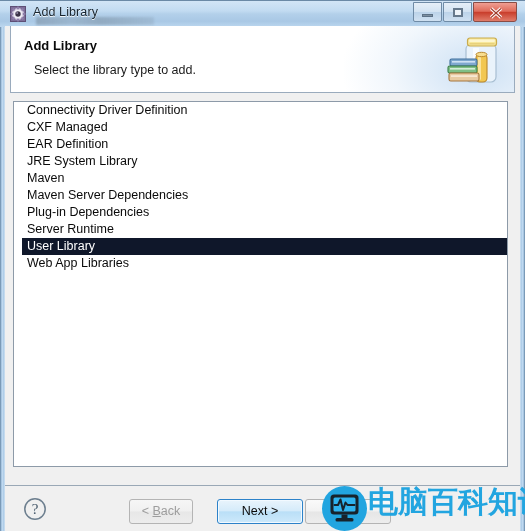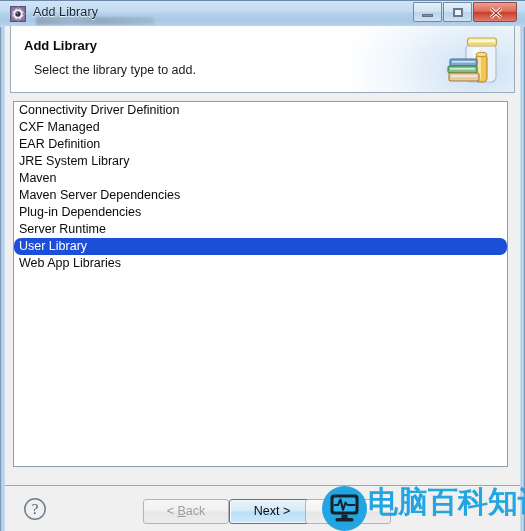--- a/index.html
+++ b/index.html
@@ -190,25 +190,25 @@
   }
   .list-row {
     height: 17px;
     line-height: 17px;
     padding-left: 5px;
     font-size: 12.5px;
     color: #0a0a0a;
     white-space: nowrap;
     cursor: default;
     box-sizing: border-box;
+    margin-left: 8px;
   }
   .list-row.selected {
-    background: #1d4ed8;
+    background: #0f172a;
     color: #ffffff;
-    border-radius: 7px;
   }
 
   
   #btn-separator {
     position: absolute;
     left: 0px; top: 392px;
     width: 515px;
     height: 1px;
     background: #9aa8b6;
   }
@@ -226,34 +226,32 @@
     height: 25px;
     font-size: 12.5px;
     box-sizing: border-box;
     border-radius: 3px;
     cursor: default;
     text-align: center;
     line-height: 23px;
   }
   #back-button {
     left: 124px;
-    width: 86px;
+    width: 64px;
     border: 1px solid #b4b4b4;
     background: linear-gradient(to bottom, #f6f6f6 0%, #f0f0f0 48%, #e7e7e7 52%, #ededed 100%);
     color: #9d9d9d;
-    margin-left: 14px;
   }
   #next-button {
     left: 212px;
     width: 86px;
     border: 1px solid #2c82c9;
     background: linear-gradient(to bottom, #e9f4fc 0%, #d5ebfa 46%, #badff7 52%, #cde9fb 100%);
     color: #0a0a0a;
     box-shadow: inset 0 0 0 1px #f2f9ff;
-    margin-left: 12px;
   }
   #finish-button {
     left: 300px;
     width: 86px;
     border: 1px solid #b4b4b4;
     background: linear-gradient(to bottom, #fafafa 0%, #f2f2f2 48%, #e6e6e6 52%, #ededed 100%);
     color: #1a1a1a;
   }
   .mnemonic { text-decoration: underline; }
 

